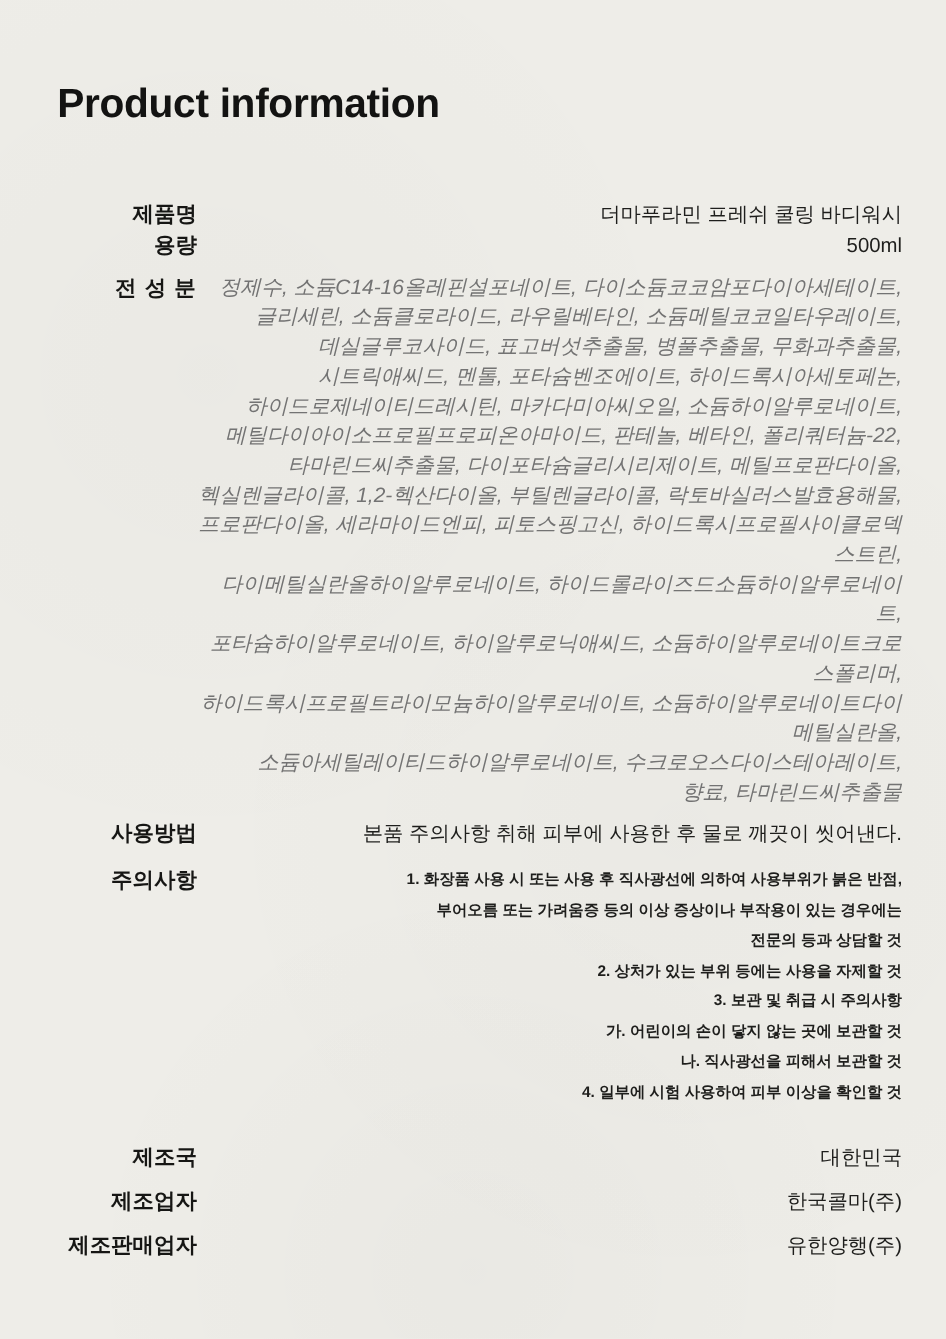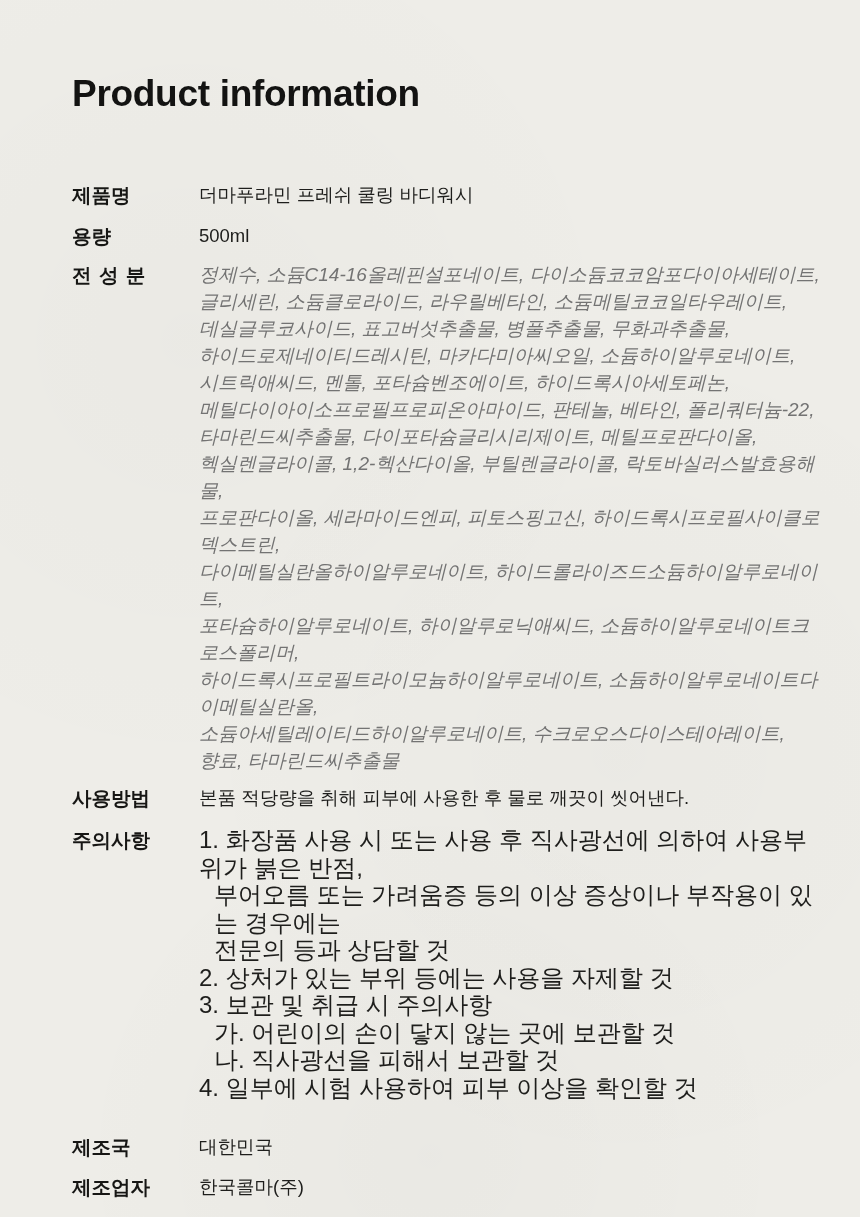--- a/index.html
+++ b/index.html
@@ -12,37 +12,38 @@
     background:
       radial-gradient(circle at 22% 28%, rgba(0,0,0,0.014), transparent 42%),
       radial-gradient(circle at 72% 62%, rgba(0,0,0,0.014), transparent 46%),
       radial-gradient(circle at 50% 95%, rgba(0,0,0,0.02), transparent 30%),
       #eeede8;
     font-family: "Liberation Sans", "DejaVu Sans", sans-serif;
     color: #1c1c1a;
     overflow: hidden;
   }
   .page {
-    padding: 72px 40px 0 72px;
+    padding: 72px 40px 0 52px;
     box-sizing: border-box;
     width: 860px;
     height: 852px;
   }
   .page-title {
     margin: 0;
     font-size: 37px;
     line-height: 44px;
     font-weight: 700;
     letter-spacing: -0.3px;
     color: #131312;
   }
   .row {
     display: grid;
     grid-template-columns: 127px 1fr;
     align-items: start;
+    text-align: right;
   }
   .label {
     font-weight: 700;
     font-size: 19.5px;
     line-height: 28px;
     color: #161614;
     white-space: nowrap;
   }
   .label-spread {
     letter-spacing: 1px;
@@ -52,28 +53,29 @@
     line-height: 28px;
     color: #1e1e1c;
   }
   .ing-line {
     font-size: 19px;
     line-height: 27px;
     color: #737373;
     font-style: italic;
   }
   .caution-line {
-    font-size: 24px;
+    font-size: 14px;
     line-height: 27.5px;
     color: #1e1e1c;
+    font-weight: bold;
   }
   .ind-1 { padding-left: 15px; }
 
   .row-product      { margin-top: 65px; }
-  .row-volume       { margin-top: 13px; }
+  .row-volume       { margin-top: 0; }
   .row-ingredients  { margin-top: 11px; }
   .row-shelf-life   { margin-top: 42px; }
   .row-usage        { margin-top: 10px; }
   .row-caution      { margin-top: 14px; }
   .row-country      { margin-top: 32px; }
   .row-manufacturer { margin-top: 12px; }
   .row-seller       { margin-top: 12px; }
 </style>
 </head>
 <body>
@@ -91,38 +93,38 @@
     <div class="label">용량</div>
     <div class="value">500ml</div>
   </div>
 
   <div class="row row-ingredients">
     <div class="label label-spread">전 성 분</div>
     <div class="value">
       <div class="ing-line">정제수, 소듐C14-16올레핀설포네이트, 다이소듐코코암포다이아세테이트,</div>
       <div class="ing-line">글리세린, 소듐클로라이드, 라우릴베타인, 소듐메틸코코일타우레이트,</div>
       <div class="ing-line">데실글루코사이드, 표고버섯추출물, 병풀추출물, 무화과추출물,</div>
+      <div class="ing-line">시트릭애씨드, 멘톨, 포타슘벤조에이트, 하이드록시아세토페논,</div>
       <div class="ing-line">하이드로제네이티드레시틴, 마카다미아씨오일, 소듐하이알루로네이트,</div>
-      <div class="ing-line">시트릭애씨드, 멘톨, 포타슘벤조에이트, 하이드록시아세토페논,</div>
       <div class="ing-line">메틸다이아이소프로필프로피온아마이드, 판테놀, 베타인, 폴리쿼터늄-22,</div>
       <div class="ing-line">타마린드씨추출물, 다이포타슘글리시리제이트, 메틸프로판다이올,</div>
       <div class="ing-line">헥실렌글라이콜, 1,2-헥산다이올, 부틸렌글라이콜, 락토바실러스발효용해물,</div>
       <div class="ing-line">프로판다이올, 세라마이드엔피, 피토스핑고신, 하이드록시프로필사이클로덱스트린,</div>
       <div class="ing-line">다이메틸실란올하이알루로네이트, 하이드롤라이즈드소듐하이알루로네이트,</div>
       <div class="ing-line">포타슘하이알루로네이트, 하이알루로닉애씨드, 소듐하이알루로네이트크로스폴리머,</div>
       <div class="ing-line">하이드록시프로필트라이모늄하이알루로네이트, 소듐하이알루로네이트다이메틸실란올,</div>
       <div class="ing-line">소듐아세틸레이티드하이알루로네이트, 수크로오스다이스테아레이트,</div>
       <div class="ing-line">향료, 타마린드씨추출물</div>
     </div>
   </div>
 
 
   <div class="row row-usage">
     <div class="label">사용방법</div>
-    <div class="value">본품 적당량을 취해 피부에 사용한 후 물로 깨끗이 씻어낸다.</div>
+    <div class="value">본품 주의사항 취해 피부에 사용한 후 물로 깨끗이 씻어낸다.</div>
   </div>
 
   <div class="row row-caution">
     <div class="label">주의사항</div>
     <div class="value">
       <div class="caution-line">1. 화장품 사용 시 또는 사용 후 직사광선에 의하여 사용부위가 붉은 반점,</div>
       <div class="caution-line ind-1">부어오름 또는 가려움증 등의 이상 증상이나 부작용이 있는 경우에는</div>
       <div class="caution-line ind-1">전문의 등과 상담할 것</div>
       <div class="caution-line">2. 상처가 있는 부위 등에는 사용을 자제할 것</div>
       <div class="caution-line">3. 보관 및 취급 시 주의사항</div>

